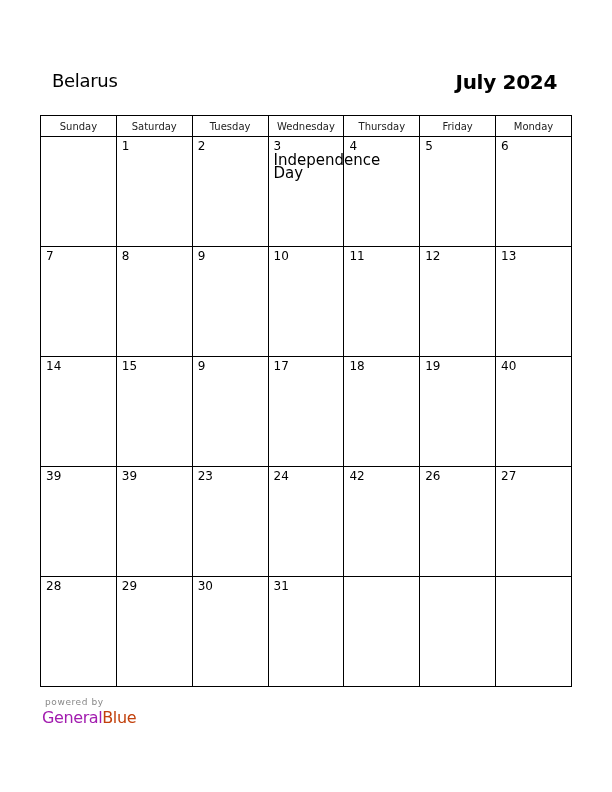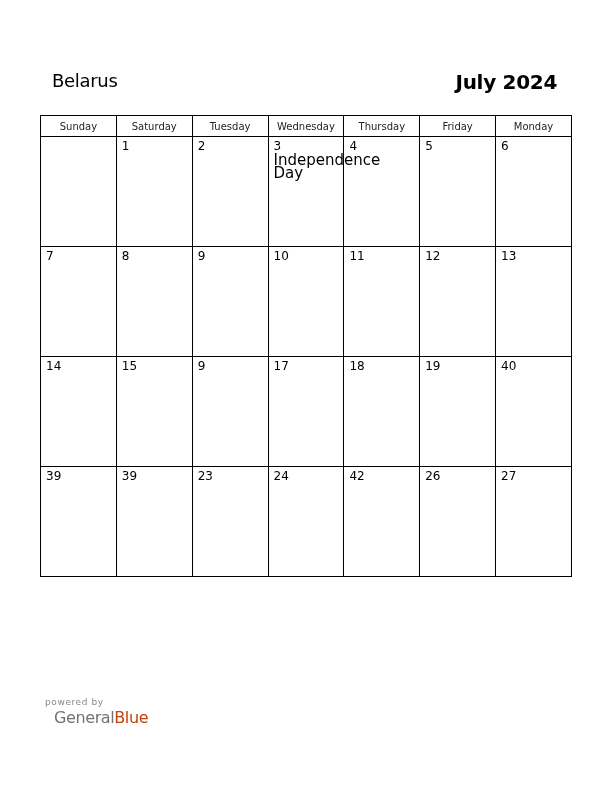--- a/index.html
+++ b/index.html
@@ -7,21 +7,21 @@
   .country { position: absolute; left: 52px; top: 70px; font-size: 18px; font-weight: normal; letter-spacing: -0.3px; }
   .month { position: absolute; right: 55px; top: 70px; font-size: 20px; font-weight: bold; letter-spacing: -0.3px; }
   table.cal { position: absolute; left: 40px; top: 115px; width: 532px; border-collapse: collapse; table-layout: fixed; }
   table.cal th, table.cal td { border: 1px solid #000; padding: 0; }
   table.cal th { height: 20px; font-size: 10px; font-weight: normal; color: #222; text-align: center; vertical-align: middle; }
   table.cal td { height: 109px; vertical-align: top; }
   .daynum { display: block; font-size: 12px; padding: 2px 0 0 5px; line-height: 14px; }
   .holiday { display: block; font-size: 15px; padding: 1px 0 0 5px; line-height: 13px; }
   .powered { position: absolute; left: 45px; top: 697px; font-size: 9px; color: #888; letter-spacing: 0.6px; }
   .brand { position: absolute; left: 42px; top: 708px; font-size: 16px; letter-spacing: -0.4px; }
-  .brand .g { color: #737373; margin-left: 12px; }
+  .brand .g { color: #a21caf; }
   .brand .b { color: #c2410c; }
 </style>
 </head>
 <body>
 
 <div class="country">Belarus</div>
 <div class="month">July 2024</div>
 
 <table class="cal">
   <thead>
@@ -122,17 +122,40 @@
       <td>
           <span class="daynum">42</span>
         </td>
       <td>
           <span class="daynum">26</span>
         </td>
       <td>
           <span class="daynum">27</span>
         </td>
     </tr>
+    <tr>
+      <td>
+          <span class="daynum">28</span>
+        </td>
+      <td>
+          <span class="daynum">29</span>
+        </td>
+      <td>
+          <span class="daynum">30</span>
+        </td>
+      <td>
+          <span class="daynum">31</span>
+        </td>
+      <td>
+          <span class="daynum"></span>
+        </td>
+      <td>
+          <span class="daynum"></span>
+        </td>
+      <td>
+          <span class="daynum"></span>
+        </td>
+    </tr>
   </tbody>
 </table>
 
 <div class="powered">powered by</div>
 <div class="brand"><span class="g">General</span><span class="b">Blue</span></div>
 
 </body></html>

